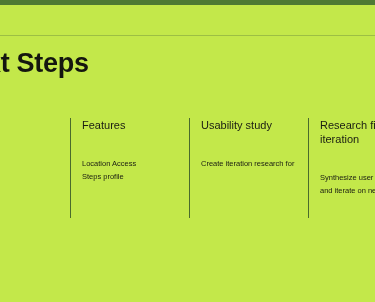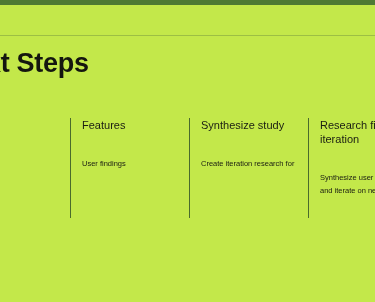--- a/index.html
+++ b/index.html
@@ -108,27 +108,28 @@
     <div class="col col-0">
 
       <div class="col-head">?</div>
       <div class="col-body"></div>
     </div>
 
     <div class="col col-1">
       <div class="col-rule"></div>
       <div class="col-head">Features</div>
       <div class="col-body">
-        <p class="line">User findings</p>
+        <p class="line">Location Access</p>
+        <p class="line">Steps profile</p>
       </div>
     </div>
 
     <div class="col col-2">
       <div class="col-rule"></div>
-      <div class="col-head">Synthesize study</div>
+      <div class="col-head">Usability study</div>
       <div class="col-body">
         <p class="line">Create iteration research for</p>
       </div>
     </div>
 
     <div class="col col-3">
       <div class="col-rule"></div>
       <div class="col-head" style="white-space: pre-line;">Research findings &amp;
 iteration</div>
       <div class="col-body" style="top:54px;">

